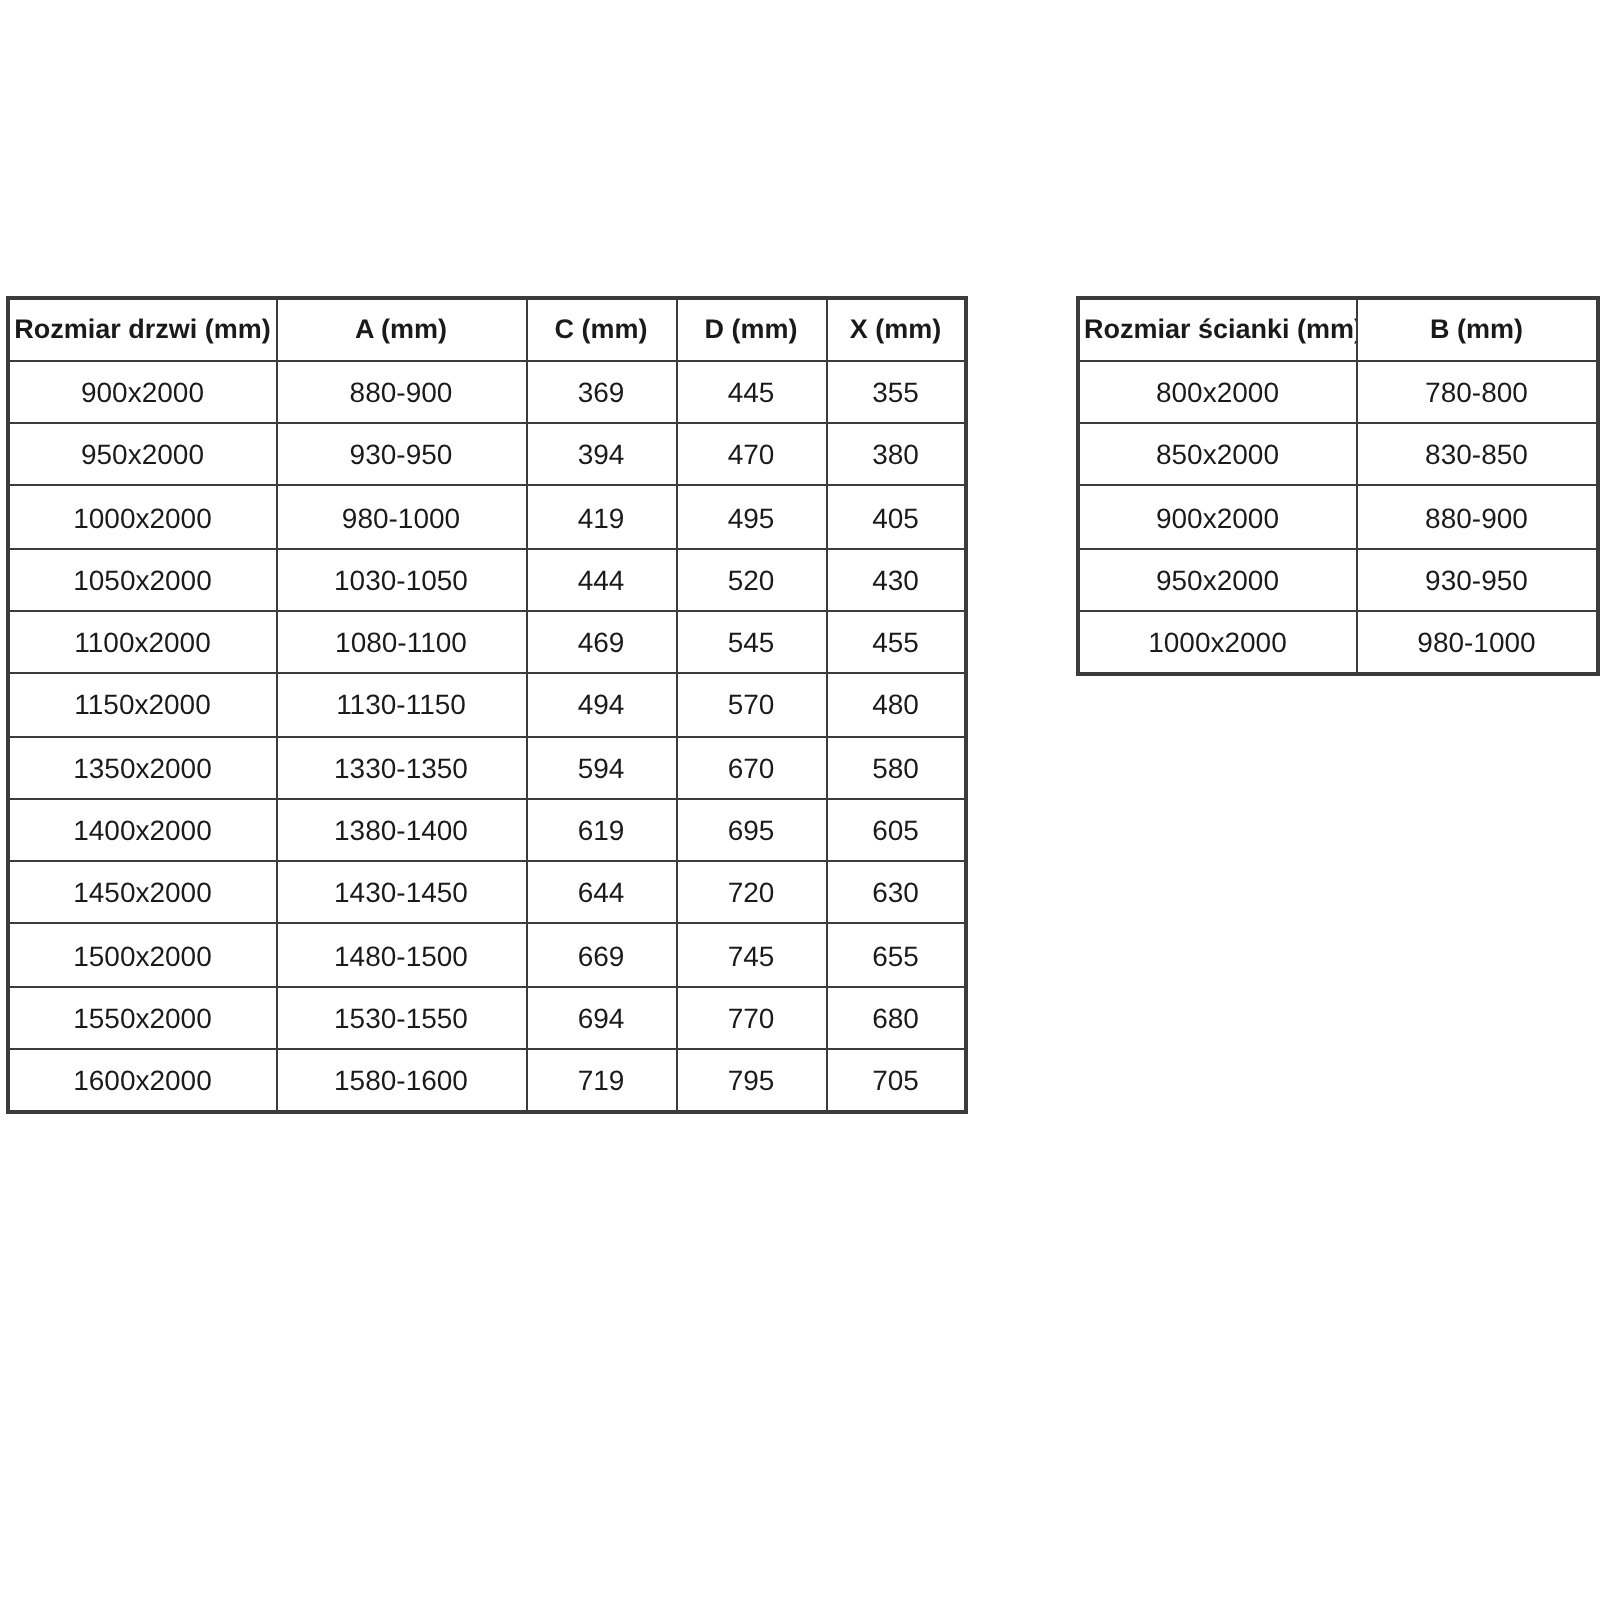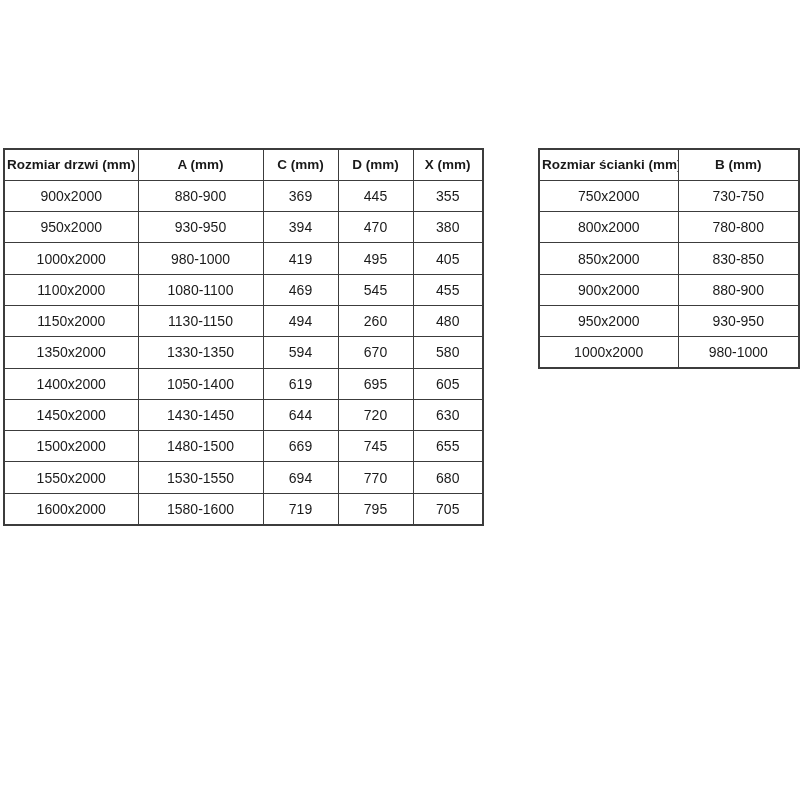--- a/index.html
+++ b/index.html
@@ -96,43 +96,50 @@
           <td>380</td>
         </tr>
         <tr>
           <td>1000x2000</td>
           <td>980-1000</td>
           <td>419</td>
           <td>495</td>
           <td>405</td>
         </tr>
         <tr>
+          <td>1050x2000</td>
+          <td>1030-1050</td>
+          <td>444</td>
+          <td>520</td>
+          <td>430</td>
+        </tr>
+        <tr>
           <td>1100x2000</td>
           <td>1080-1100</td>
           <td>469</td>
           <td>545</td>
           <td>455</td>
         </tr>
         <tr>
           <td>1150x2000</td>
           <td>1130-1150</td>
           <td>494</td>
-          <td>260</td>
+          <td>570</td>
           <td>480</td>
         </tr>
         <tr>
           <td>1350x2000</td>
           <td>1330-1350</td>
           <td>594</td>
           <td>670</td>
           <td>580</td>
         </tr>
         <tr>
           <td>1400x2000</td>
-          <td>1050-1400</td>
+          <td>1380-1400</td>
           <td>619</td>
           <td>695</td>
           <td>605</td>
         </tr>
         <tr>
           <td>1450x2000</td>
           <td>1430-1450</td>
           <td>644</td>
           <td>720</td>
           <td>630</td>
@@ -167,24 +174,20 @@
       <col style="width:121px">
     </colgroup>
     <thead>
       <tr>
           <th>Rozmiar ścianki (mm)</th>
           <th>B (mm)</th>
         </tr>
     </thead>
     <tbody>
         <tr>
-          <td>750x2000</td>
-          <td>730-750</td>
-        </tr>
-        <tr>
           <td>800x2000</td>
           <td>780-800</td>
         </tr>
         <tr>
           <td>850x2000</td>
           <td>830-850</td>
         </tr>
         <tr>
           <td>900x2000</td>
           <td>880-900</td>

